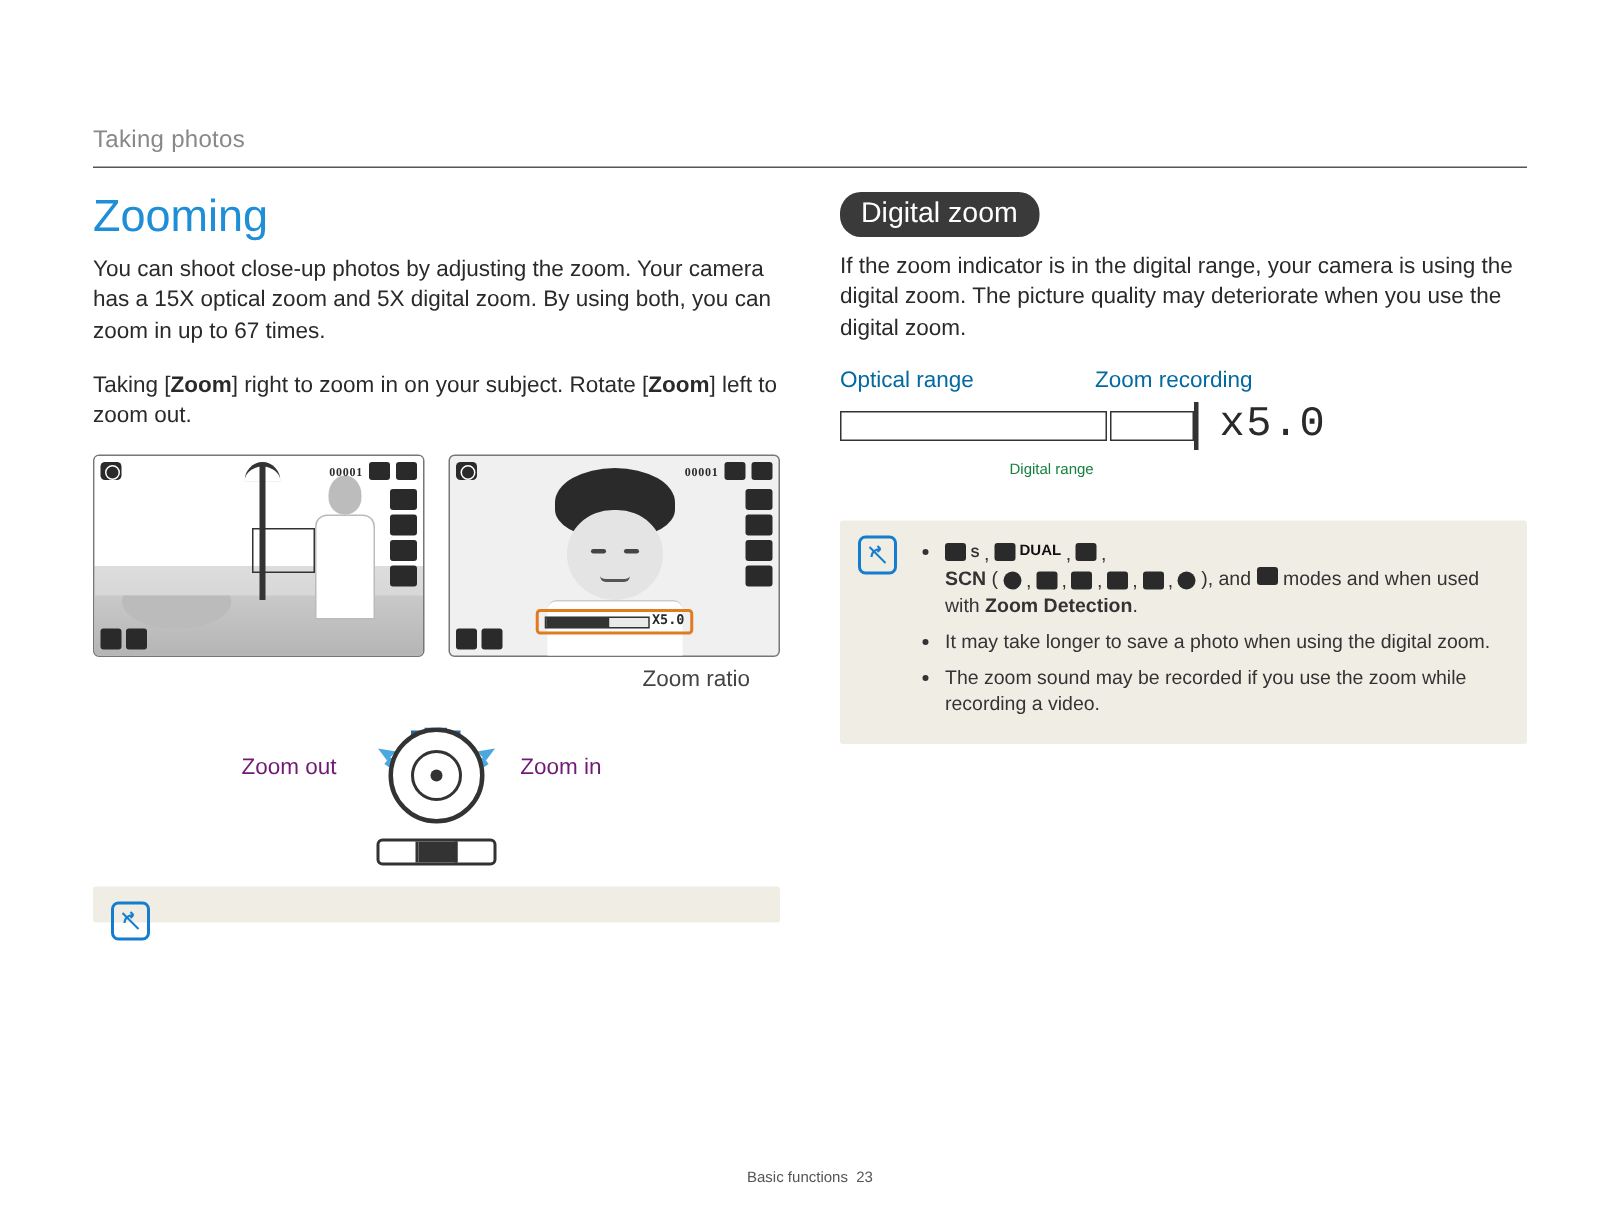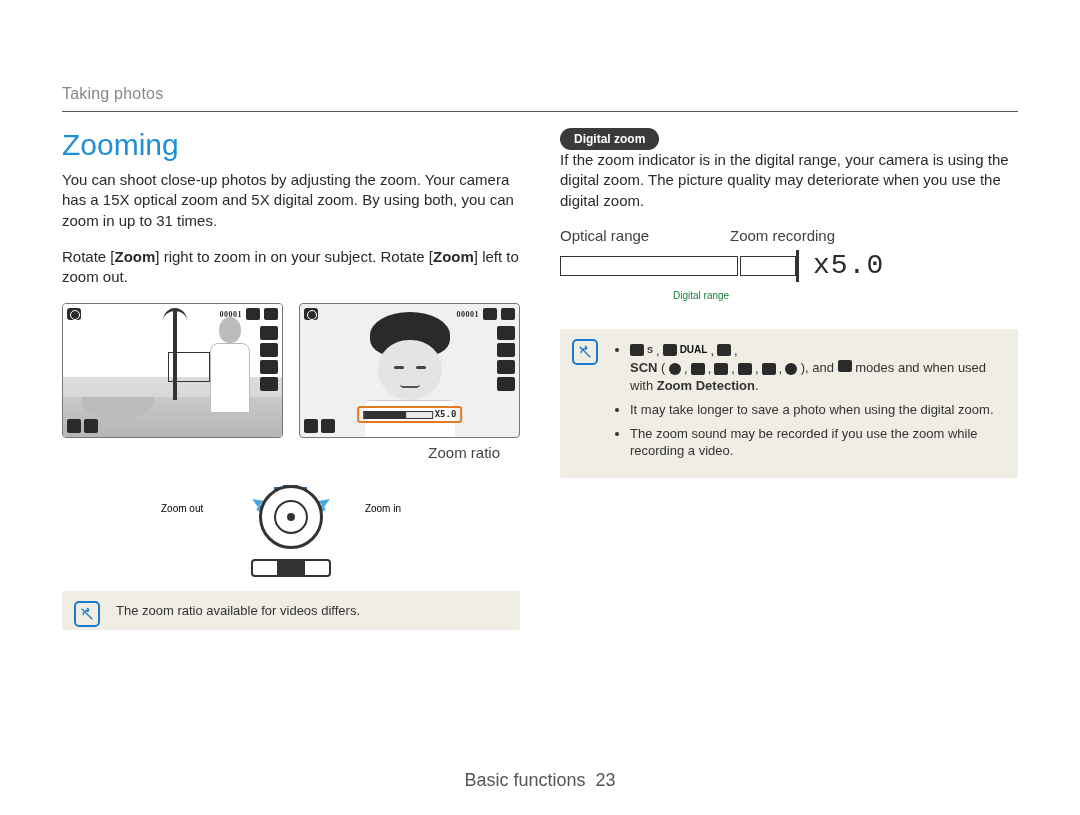--- a/index.html
+++ b/index.html
@@ -109,65 +109,65 @@
   
   .dial-wrap{position:relative;height:104px;margin:0 auto;width:280px;}
   .dial{position:absolute;left:50%;top:24px;transform:translateX(-50%);width:64px;height:64px;}
   .dial .ring{width:64px;height:64px;border:3px solid #333;border-radius:50%;position:relative;background:#fff;}
   .dial .ring::after{content:"";position:absolute;inset:12px;border:2px solid #333;border-radius:50%;}
   .dial .dot{position:absolute;left:50%;top:50%;width:8px;height:8px;background:#333;border-radius:50%;transform:translate(-50%,-50%);}
   .dial .base{position:absolute;left:50%;top:74px;transform:translateX(-50%);width:80px;height:18px;border:2px solid #333;border-radius:4px;background:#fff;display:flex;}
   .dial .base div{flex:1;border-right:2px solid #333;} .dial .base div:nth-child(2){background:#333;} .dial .base div:last-child{border:none;}
   .dial .arrows{position:absolute;left:50%;top:0;transform:translateX(-50%);width:90px;height:28px;}
   .dial .arrows svg{width:100%;height:100%;}
-  .dial-label{position:absolute;font-size:10px;color:#000000;}
+  .dial-label{position:absolute;font-size:15px;color:#701a75;}
   .dial-label.out{left:10px;top:42px;} .dial-label.in{right:30px;top:42px;}
 
   
   .note{background:var(--note-bg);border-radius:2px;padding:12px 14px 12px 54px;position:relative;font-size:13px;color:#333;}
   .note .nicon{position:absolute;left:12px;top:10px;width:26px;height:26px;border:2px solid var(--note-icon);border-radius:5px;display:flex;align-items:center;justify-content:center;}
   .note .nicon svg{width:16px;height:16px;stroke:var(--note-icon);fill:none;stroke-width:2;}
   .note ul{margin:0;padding-left:16px;}
   .note li{margin-bottom:6px;line-height:1.35;}
 
   
-  .pill{display:inline-block;background:var(--pill-bg);color:#fff;font-weight:700;font-size:12px;padding:4px 14px;border-radius:14px;}
+  .pill{display:inline-block;background:var(--pill-bg);color:#fff;font-weight:400;font-size:19px;padding:4px 14px;border-radius:14px;margin-bottom:10px;}
   .indicator-diagram{position:relative;width:350px;margin:8px 0 28px 0;}
-  .indicator-labels-top{display:flex;font-size:15px;color:#404040;margin-bottom:6px;}
+  .indicator-labels-top{display:flex;font-size:15px;color:#0369a1;margin-bottom:6px;}
   .indicator-labels-top .l1{width:170px;} .indicator-labels-top .l2{flex:1;}
   .indicator-bar{display:flex;align-items:center;gap:2px;}
   .indicator-bar .seg{height:20px;border:1px solid #333;background:#fff;}
   .indicator-bar .opt{width:178px;}
   .indicator-bar .dig{width:56px;}
   .indicator-bar .mark{width:3px;height:32px;background:#333;margin-left:-2px;}
   .indicator-bar .val{font:400 28px/1 "Courier New",monospace;margin-left:12px;letter-spacing:1px;}
   .indicator-label-bottom{font-size:10px;color:#15803d;margin-top:8px;margin-left:113px;}
 
   .mode-icons{display:inline-flex;align-items:center;gap:3px;vertical-align:middle;}
   .mi{display:inline-block;width:14px;height:12px;background:#2a2a2a;border-radius:2px;}
   .mi.txt{background:none;font:700 10px/12px Arial;color:#111;width:auto;}
   .mi.round{border-radius:50%;width:12px;}
-  .footer{position:absolute;left:0;right:0;bottom:24px;text-align:center;font-size:18px;color:#555;}
+  .footer{position:absolute;left:0;right:0;bottom:24px;text-align:center;font-size:10px;color:#555;}
 </style>
 </head>
 <body>
 
 <div class="page">
   <div class="section-label">Taking photos</div>
   <hr class="rule">
 
   <div class="cols">
 
     <div class="col">
       <h1 class="title">Zooming</h1>
 
-      <p>You can shoot close-up photos by adjusting the zoom. Your camera has a 15X optical zoom and 5X digital zoom. By using both, you can zoom in up to 31 times.</p>
+      <p>You can shoot close-up photos by adjusting the zoom. Your camera has a 15X optical zoom and 5X digital zoom. By using both, you can zoom in up to 67 times.</p>
 
       <p>
-        <span>Rotate [</span><span class="b">Zoom</span><span>] right to zoom in on your subject. Rotate [</span><span class="b">Zoom</span><span>] left to zoom out.</span>
+        <span>Taking [</span><span class="b">Zoom</span><span>] right to zoom in on your subject. Rotate [</span><span class="b">Zoom</span><span>] left to zoom out.</span>
       </p>
 
       <div class="lcd-row">
 
         <div class="lcd">
           <div class="lcd-sky"></div>
           <div class="figure1">
             <div class="ground"></div>
             <div class="lamp"></div>
             <div class="man">
@@ -270,21 +270,20 @@
       </div>
 
       <div style="height:26px"></div>
 
       <div class="note">
         <div class="nicon">
           <svg viewBox="0 0 24 24">
               <path d="M4 4 L20 20 M6 14 C6 9 10 6 15 6 M15 6 L12 3 M15 6 L12 9"></path>
             </svg>
         </div>
-        <span>The zoom ratio available for videos differs.</span>
       </div>
     </div>
 
     <div class="col">
       <div class="pill">Digital zoom</div>
       <p>If the zoom indicator is in the digital range, your camera is using the digital zoom. The picture quality may deteriorate when you use the digital zoom.</p>
 
       <div class="indicator-diagram">
         <div class="indicator-labels-top">
           <span class="l1">Optical range</span>

